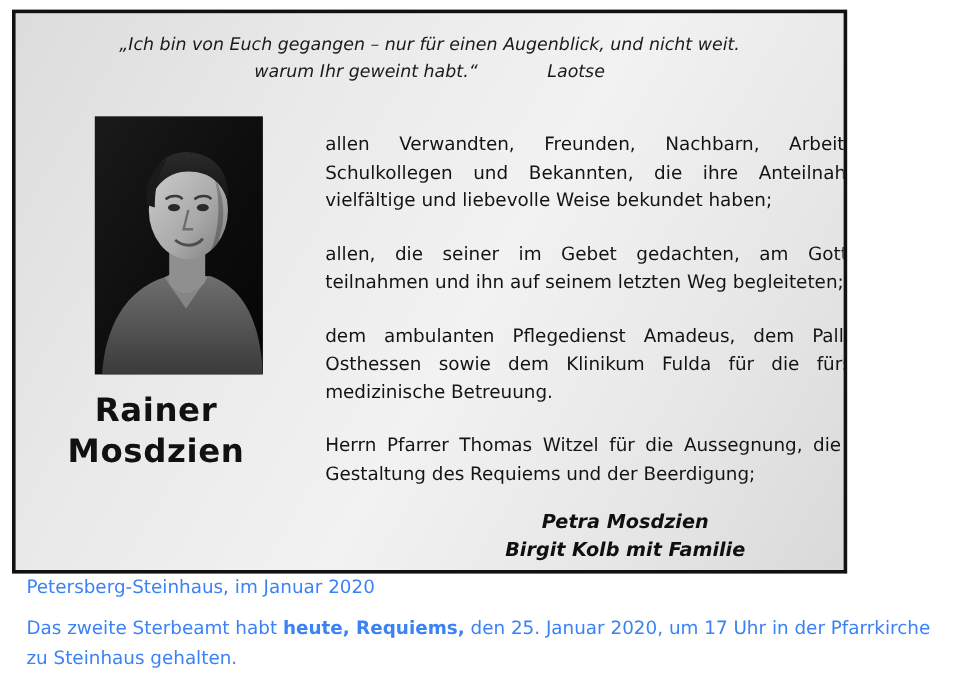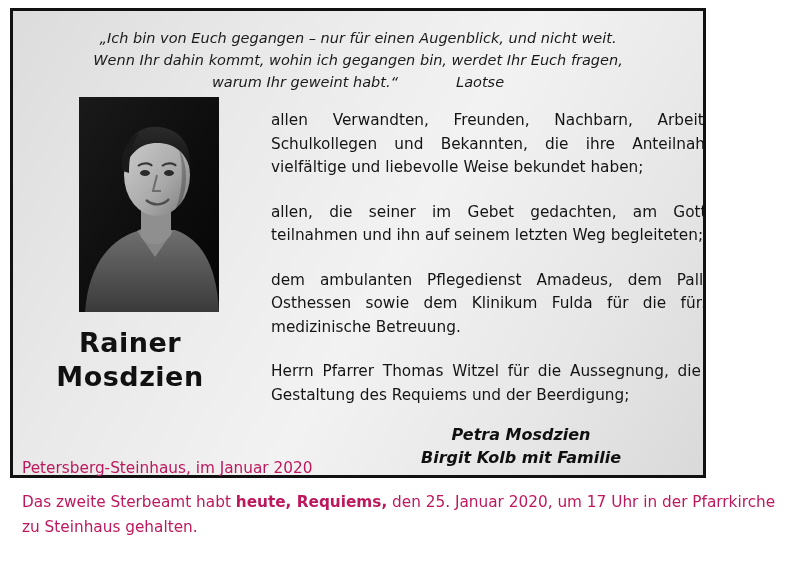--- a/index.html
+++ b/index.html
@@ -135,39 +135,38 @@
     font-size: 16px;
     line-height: 23px;
     color: #101010;
     font-style: italic;
   }
 
   
   .footer {
     position: absolute;
     left: 22px;
-    top: 456px;
+    top: 477px;
     width: 762px;
     font-size: 15.3px;
     line-height: 25px;
-    color: #be185d;
+    color: #3b82f6;
   }
   .footer .place { margin-bottom: 9px; }
   .footer b { font-weight: bold; }
 </style>
 </head>
 <body>
 
 <div class="page">
 
   <div class="notice">
 
     <div class="quote">
       <span class="line">„Ich bin von Euch gegangen – nur für einen Augenblick, und nicht weit.</span>
-      <span class="line">Wenn Ihr dahin kommt, wohin ich gegangen bin, werdet Ihr Euch fragen,</span>
       <span class="line"><span>warum Ihr geweint habt.“</span><span class="author">Laotse</span></span>
     </div>
 
     <div class="portrait">
       <svg width="140" height="215" viewBox="0 0 140 215" xmlns="http://www.w3.org/2000/svg" aria-hidden="true">
         <defs>
           <linearGradient id="bg" x1="0" y1="0" x2="1" y2="1">
             <stop offset="0%" stop-color="#1a1a1a"></stop>
             <stop offset="55%" stop-color="#0d0d0d"></stop>
             <stop offset="100%" stop-color="#050505"></stop>

